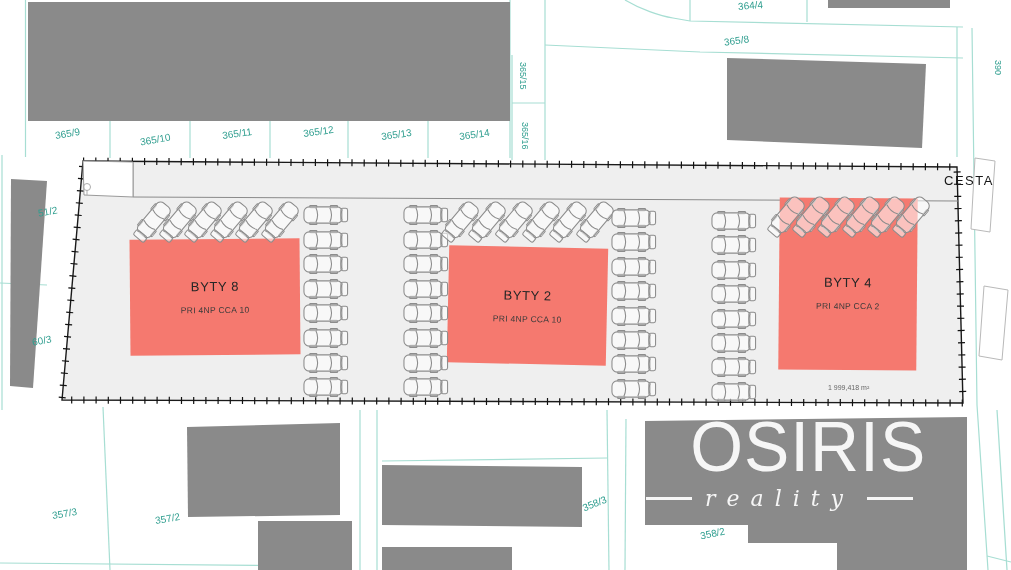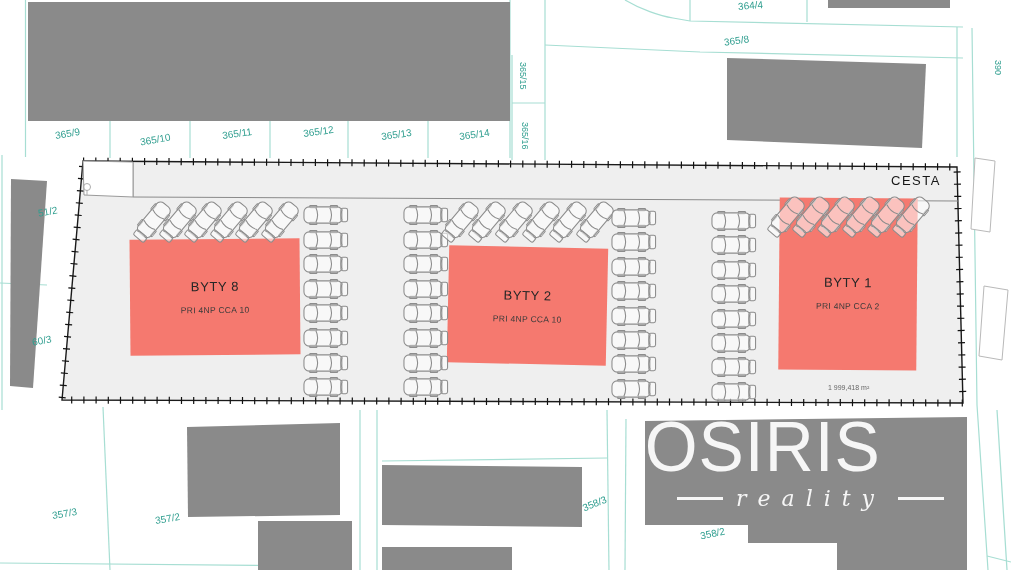--- a/index.html
+++ b/index.html
@@ -28,24 +28,24 @@
   #lb-365-8{left:724px;top:35px;transform:rotate(-8deg);}
   #lb-365-15{left:518px;top:62px;font-size:9px;}
   #lb-365-16{left:520px;top:122px;font-size:9px;}
   #lb-390{left:993px;top:60px;font-size:9px;}
   #lb-51-2{left:38px;top:206px;transform:rotate(-10deg);}
   #lb-60-3{left:32px;top:335px;transform:rotate(-10deg);}
   #lb-357-3{left:52px;top:508px;transform:rotate(-10deg);}
   #lb-357-2{left:155px;top:513px;transform:rotate(-10deg);}
   #lb-358-3{left:582px;top:498px;transform:rotate(-22deg);}
   #lb-358-2{left:700px;top:528px;transform:rotate(-12deg);}
-  #cesta-label{position:absolute;z-index:4;left:891px;top:173px;font-size:13px;
+  #cesta-label{position:absolute;z-index:4;left:944px;top:173px;font-size:13px;
                letter-spacing:1.5px;color:#161616;}
   #area-label{position:absolute;z-index:4;left:828px;top:384px;font-size:7px;color:#666;}
-  #watermark{position:absolute;z-index:5;left:640px;top:412px;width:322px;text-align:left;
+  #watermark{position:absolute;z-index:5;left:609px;top:412px;width:322px;text-align:right;
              color:rgba(255,255,255,.92);pointer-events:none;}
   #wm-brand{font-size:70px;letter-spacing:1px;transform:scaleX(.97);line-height:1.0;}
   #wm-tagline-row{display:flex;align-items:center;justify-content:center;gap:13px;margin-top:4px;padding-left:19px;}
   .wm-dash{width:46px;height:3px;background:rgba(255,255,255,.92);}
   #wm-tagline{font-family:"DejaVu Serif",serif;font-style:italic;font-size:22px;letter-spacing:11px;}
 </style>
 </head>
 <body>
 
 <div id="canvas">
@@ -122,21 +122,21 @@
 
   <div class="apt" id="byty-1">
     <div class="apt-name">BYTY 8</div>
     <div class="apt-note">PRI 4NP CCA 10</div>
   </div>
   <div class="apt" id="byty-2">
     <div class="apt-name">BYTY 2</div>
     <div class="apt-note">PRI 4NP CCA 10</div>
   </div>
   <div class="apt" id="byty-3">
-    <div class="apt-name">BYTY 1</div>
+    <div class="apt-name">BYTY 4</div>
     <div class="apt-note">PRI 4NP CCA 2</div>
   </div>
 
   <div id="car-layer">
       <svg viewBox="0 0 48 20" class="car" style="left: 129px; top: 212px; transform: rotate(130deg);">
         <use href="#car-shape" xlink:href="#car-shape"></use>
       </svg>
       <svg viewBox="0 0 48 20" class="car" style="left: 154.5px; top: 212px; transform: rotate(130deg);">
         <use href="#car-shape" xlink:href="#car-shape"></use>
       </svg>

